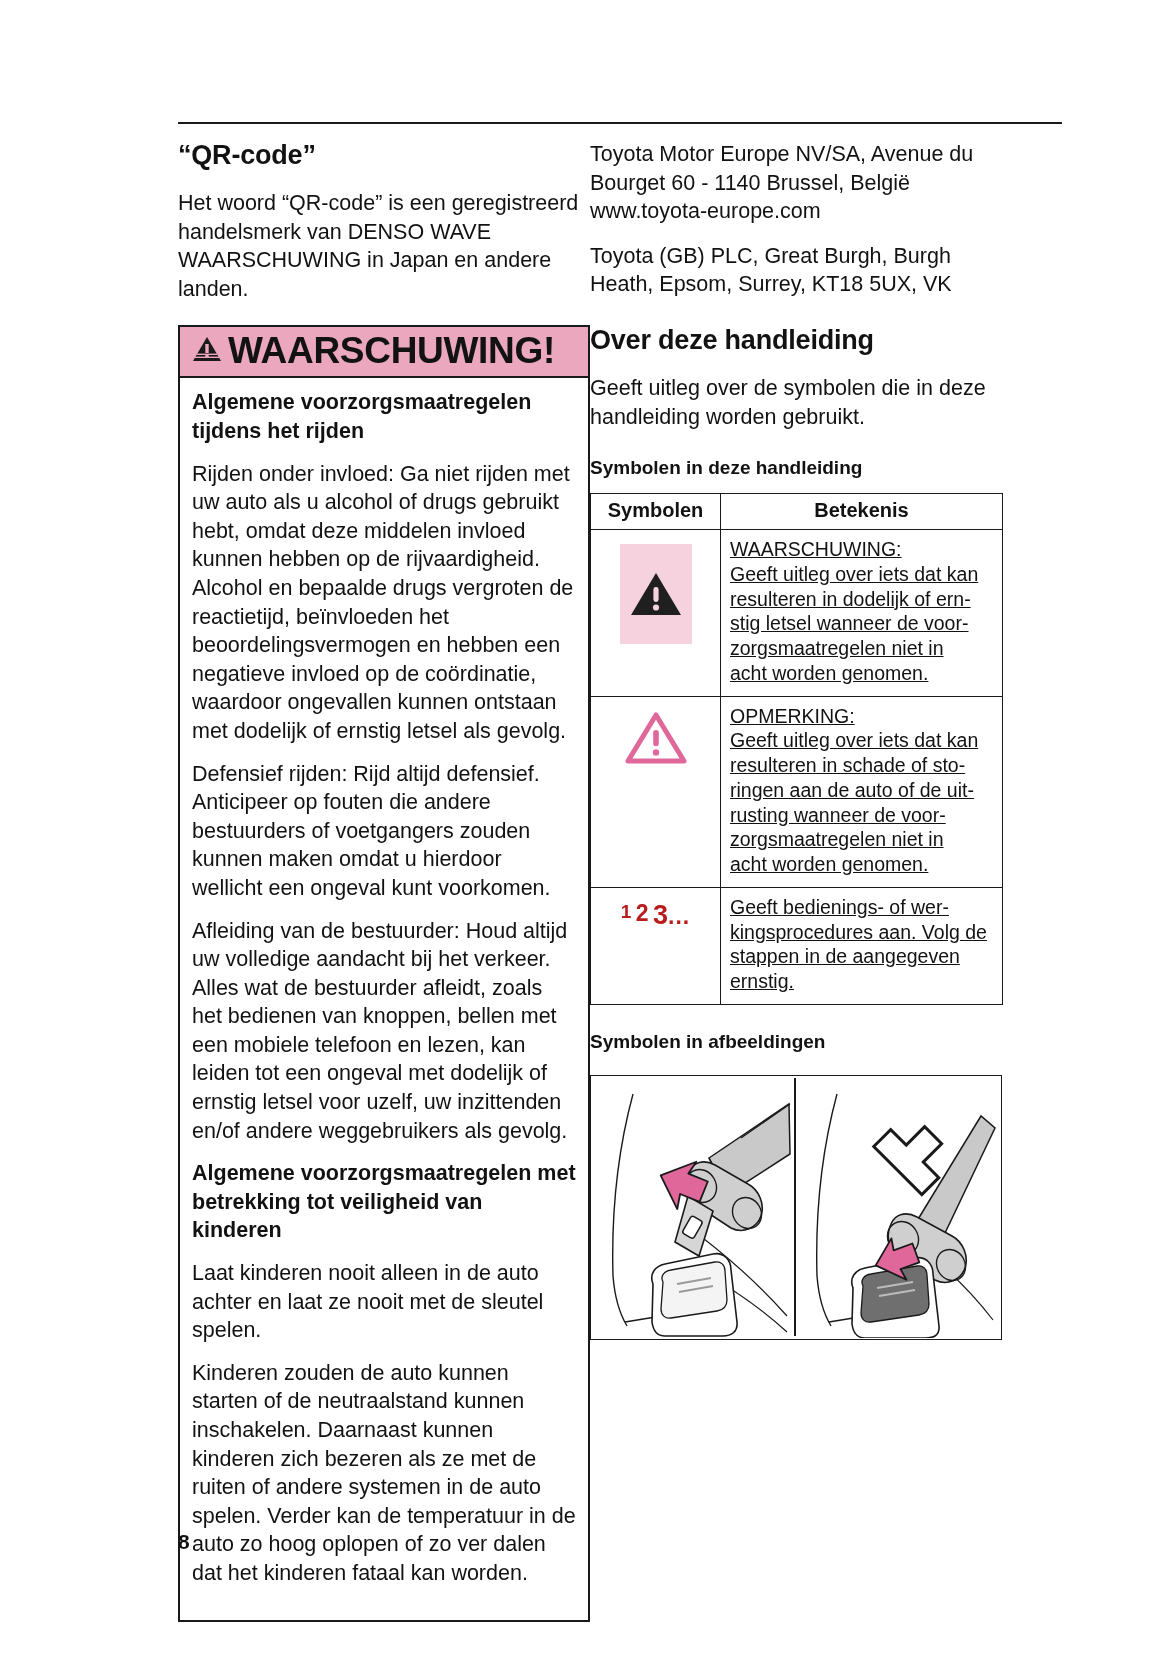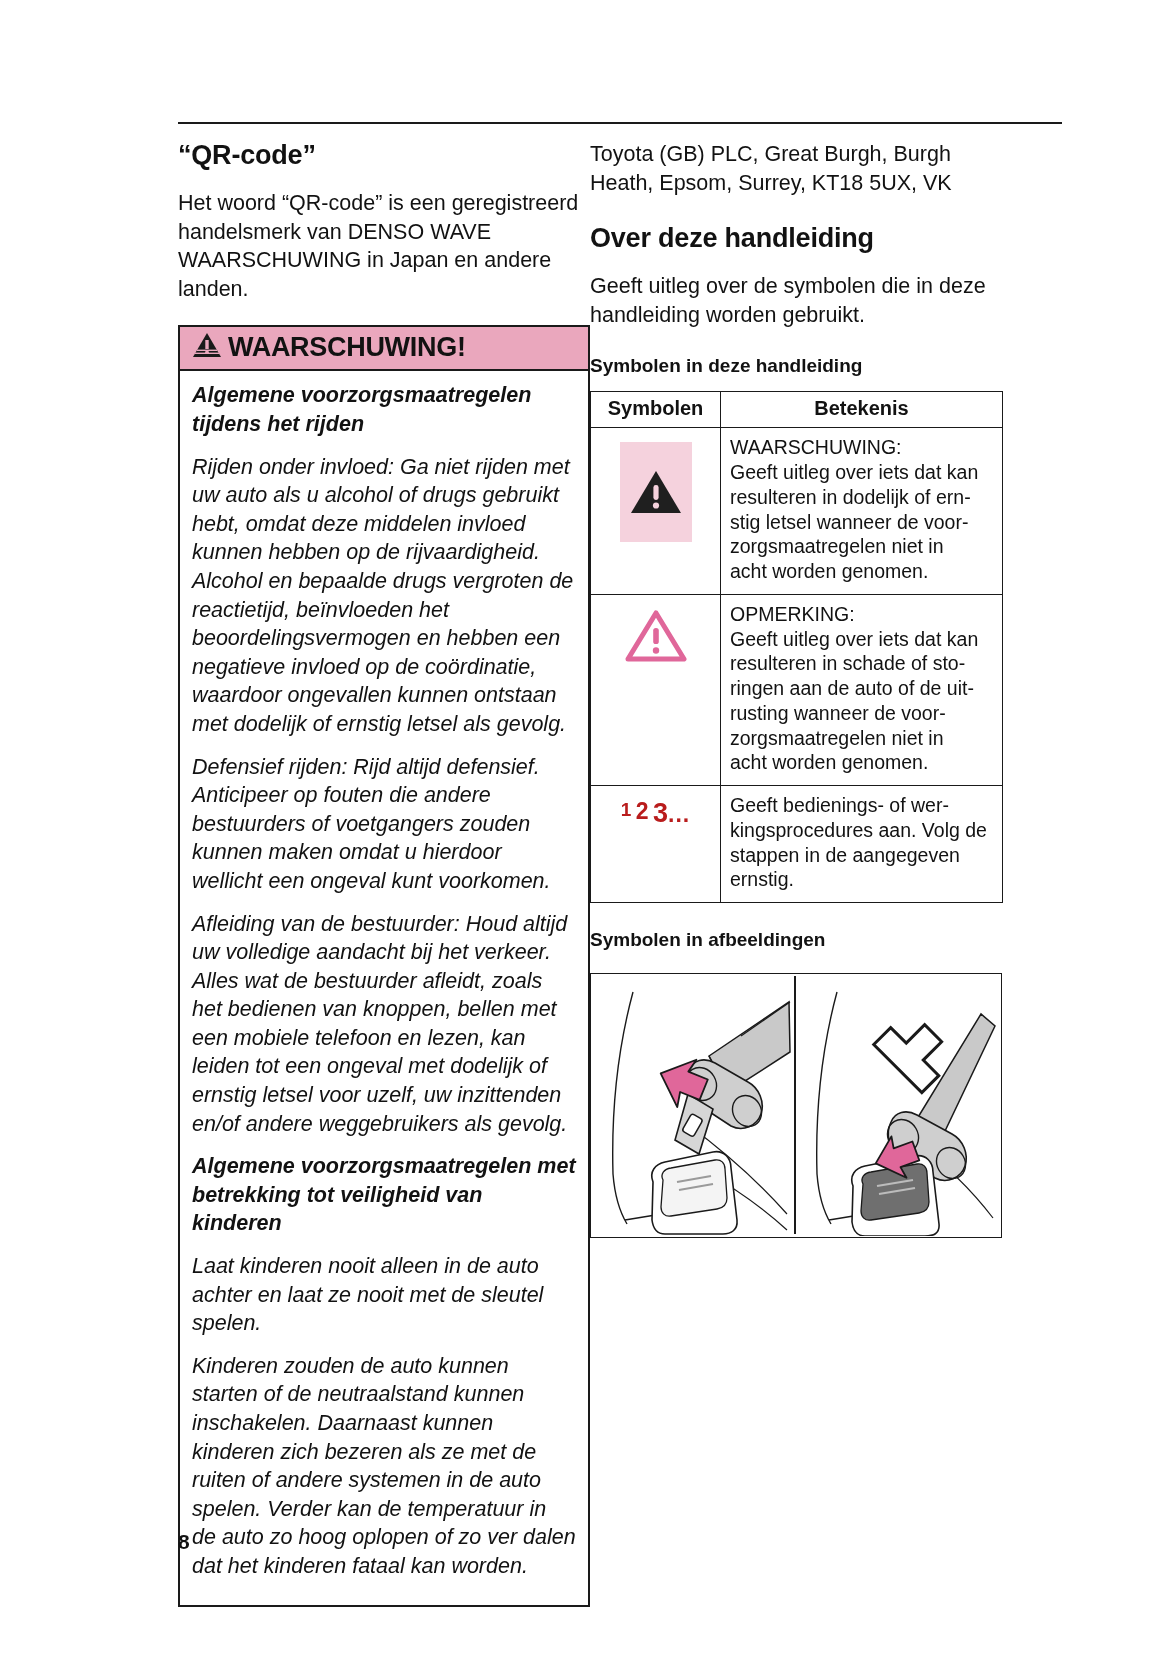--- a/index.html
+++ b/index.html
@@ -68,26 +68,26 @@
   .warn-head {
     background: #eaa7bd;
     border-bottom: 2px solid #1a1a1a;
     display: flex;
     align-items: center;
     gap: 6px;
     padding: 5px 10px 7px 12px;
   }
   .warn-head .tri-icon { flex: 0 0 auto; display:block; }
   .warn-head-label {
-    font-size: 27px;
+    font-size: 37px;
     font-weight: bold;
     letter-spacing: -0.3px;
     line-height: 1;
   }
-  .warn-body { padding: 10px 12px 24px 12px; font-style: italic; }
+  .warn-body { padding: 10px 12px 32px 12px; }
   .warn-body p {
     font-size: 21.5px;
     line-height: 1.33;
     margin: 0 0 14px 0;
   }
   .warn-body p.bold {
     font-weight: bold;
   }
   .warn-body p:last-child { margin-bottom: 0; }
 
@@ -113,20 +113,21 @@
   col.c-mean { width: 282px; }
   td.sym-cell {
     text-align: center;
     vertical-align: middle;
     padding: 14px 6px;
   }
   td.mean-cell {
     font-size: 19.5px;
     line-height: 1.27;
     padding: 7px 8px 10px 9px;
+    text-decoration: underline;
   }
   td.mean-cell .line { display: block; white-space: nowrap; }
 
   .warn-sym-box {
     width: 72px; height: 100px;
     background: #f5d2dd;
     display: inline-flex;
     align-items: center;
     justify-content: center;
   }
@@ -197,20 +198,21 @@
           <p class="bold">Algemene voorzorgsmaatregelen met betrekking tot veiligheid van kinderen</p>
           <p>Laat kinderen nooit alleen in de auto achter en laat ze nooit met de sleutel spelen.</p>
           <p>Kinderen zouden de auto kunnen starten of de neutraalstand kunnen inschakelen. Daarnaast kunnen kinderen zich bezeren als ze met de ruiten of andere systemen in de auto spelen. Verder kan de temperatuur in de auto zo hoog oplopen of zo ver dalen dat het kinderen fataal kan worden.</p>
         </div>
       </div>
 
     </div>
 
     <div class="col">
 
+      <p class="body-text">Toyota Motor Europe NV/SA, Avenue du Bourget 60 - 1140 Brussel, België www.toyota-europe.com</p>
 
       <p class="body-text">Toyota (GB) PLC, Great Burgh, Burgh Heath, Epsom, Surrey, KT18 5UX, VK</p>
 
       <h1 class="section-title" style="margin-top:26px;">Over deze handleiding</h1>
 
       <p class="body-text">Geeft uitleg over de symbolen die in deze handleiding worden gebruikt.</p>
 
       <h2 class="sub-title">Symbolen in deze handleiding</h2>
 
       <table class="sym-table">

